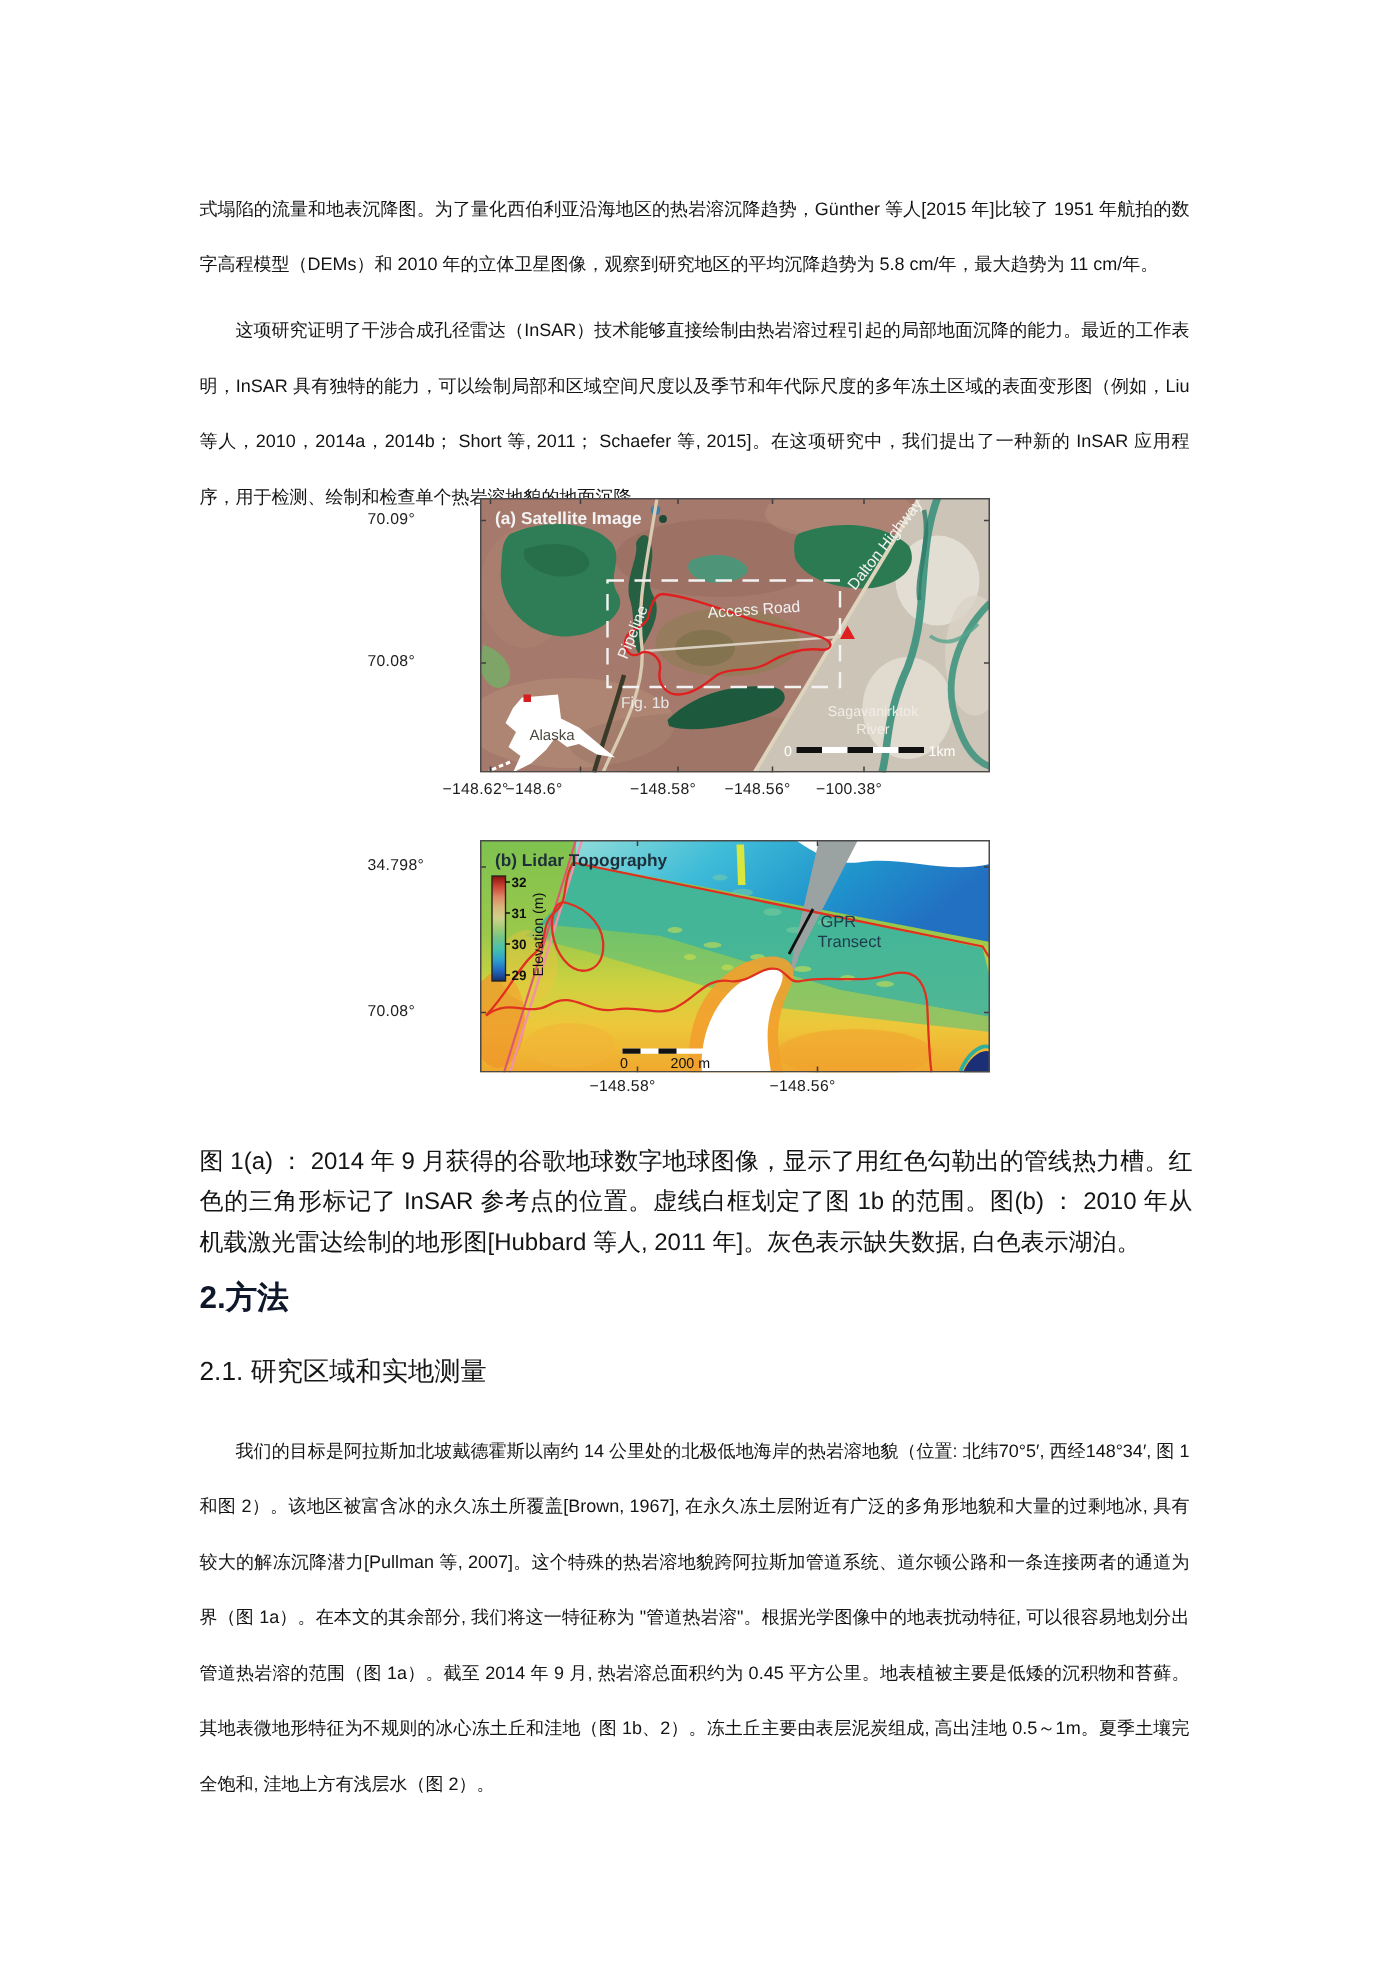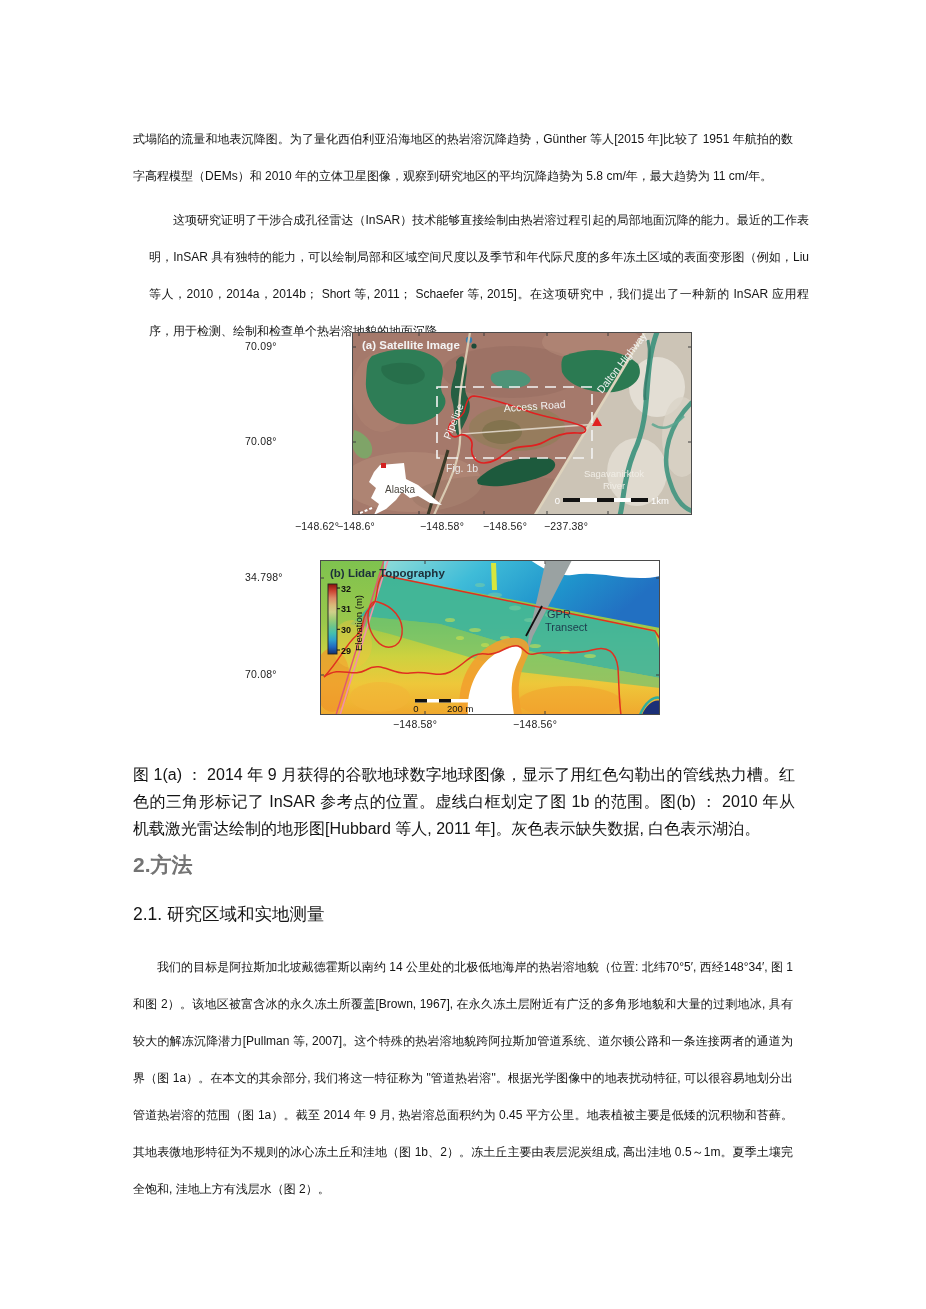--- a/index.html
+++ b/index.html
@@ -1,41 +1,41 @@
 <!DOCTYPE html>
 <html><head>
 <meta charset="utf-8">
 <style>
   html,body{margin:0;padding:0;background:#ffffff;}
   body{width:926px;height:1309px;position:relative;font-family:"Liberation Sans","DejaVu Sans",sans-serif;color:#121212;}
   .abs{position:absolute;}
   .body-text{width:660px;left:133px;font-size:12px;line-height:37px;text-align:justify;color:#141414;}
   .indent{text-indent:2em;}
   .caption{width:662px;left:133px;font-size:16px;line-height:27px;text-align:justify;color:#141414;}
-  .h-section{left:133px;font-size:21px;font-weight:700;color:#737373;}
+  .h-section{left:133px;font-size:21px;font-weight:700;color:#0f172a;}
   .h-subsection{left:133px;font-size:17.5px;font-weight:400;color:#161616;}
   .figure-wrap{left:133px;top:332px;width:660px;height:408px;}
   .panel{position:absolute;width:340px;}
   .tick-label{position:absolute;font-size:10.5px;color:#1c1c1c;letter-spacing:0.2px;}
   .tick-x{width:64px;text-align:left;}
   .tick-y{width:70px;text-align:left;}
   svg text{font-family:"Liberation Sans","DejaVu Sans",sans-serif;}
 </style>
 </head>
 <body>
 
 <div>
 
   <p class="abs body-text" style="top:109px;">式塌陷的流量和地表沉降图。为了量化西伯利亚沿海地区的热岩溶沉降趋势，Günther 等人[2015 年]比较了 1951 年航拍的数字高程模型（DEMs）和 2010 年的立体卫星图像，观察到研究地区的平均沉降趋势为 5.8 cm/年，最大趋势为 11 cm/年。</p>
 
-  <p class="abs body-text indent" style="top:190px;margin-left:16px;">这项研究证明了干涉合成孔径雷达（InSAR）技术能够直接绘制由热岩溶过程引起的局部地面沉降的能力。最近的工作表明，InSAR 具有独特的能力，可以绘制局部和区域空间尺度以及季节和年代际尺度的多年冻土区域的表面变形图（例如，Liu 等人，2010，2014a，2014b； Short 等, 2011； Schaefer 等, 2015]。在这项研究中，我们提出了一种新的 InSAR 应用程序，用于检测、绘制和检查单个热岩溶地貌的地面沉降。</p>
+  <p class="abs body-text indent" style="top:190px;">这项研究证明了干涉合成孔径雷达（InSAR）技术能够直接绘制由热岩溶过程引起的局部地面沉降的能力。最近的工作表明，InSAR 具有独特的能力，可以绘制局部和区域空间尺度以及季节和年代际尺度的多年冻土区域的表面变形图（例如，Liu 等人，2010，2014a，2014b； Short 等, 2011； Schaefer 等, 2015]。在这项研究中，我们提出了一种新的 InSAR 应用程序，用于检测、绘制和检查单个热岩溶地貌的地面沉降。</p>
 
   <div class="abs figure-wrap">
 
-    <div class="panel" style="left:187px;top:0;height:183px;margin-left:32px;">
+    <div class="panel" style="left:187px;top:0;height:183px;">
       <svg width="340" height="183" viewBox="0 0 340 183">
         <defs>
           <clipPath id="clipA">
               <rect x="0" y="0" width="340" height="183"></rect>
             </clipPath>
         </defs>
         <g clip-path="url(#clipA)">
           <rect x="0" y="0" width="340" height="183" fill="#a5796b"></rect>
 
           <ellipse cx="60" cy="150" rx="70" ry="30" fill="#c09a84" opacity="0.35"></ellipse>
@@ -124,21 +124,21 @@
         <rect x="0.5" y="0.5" width="339" height="182" fill="none" stroke="#4a4a4a" stroke-width="1"></rect>
       </svg>
     </div>
 
     <span class="tick-label tick-y" style="left:112px;top:8px;">70.09°</span>
     <span class="tick-label tick-y" style="left:112px;top:103px;">70.08°</span>
     <span class="tick-label tick-x" style="left:162px;top:188px;">−148.62°</span>
     <span class="tick-label tick-x" style="left:204px;top:188px;">−148.6°</span>
     <span class="tick-label tick-x" style="left:287px;top:188px;">−148.58°</span>
     <span class="tick-label tick-x" style="left:350px;top:188px;">−148.56°</span>
-    <span class="tick-label tick-x" style="left:411px;top:188px;">−237.38°</span>
+    <span class="tick-label tick-x" style="left:411px;top:188px;">−100.38°</span>
 
     <div class="panel" style="left:187px;top:228px;height:155px;">
       <svg width="340" height="155" viewBox="0 0 340 155">
         <defs>
           <clipPath id="clipB">
               <rect x="0" y="0" width="340" height="155"></rect>
             </clipPath>
           <linearGradient id="gradGY" x1="0" y1="0" x2="0" y2="1">
             <stop offset="0%" stop-color="#7ec24f"></stop>
             <stop offset="40%" stop-color="#9ac84b"></stop>

